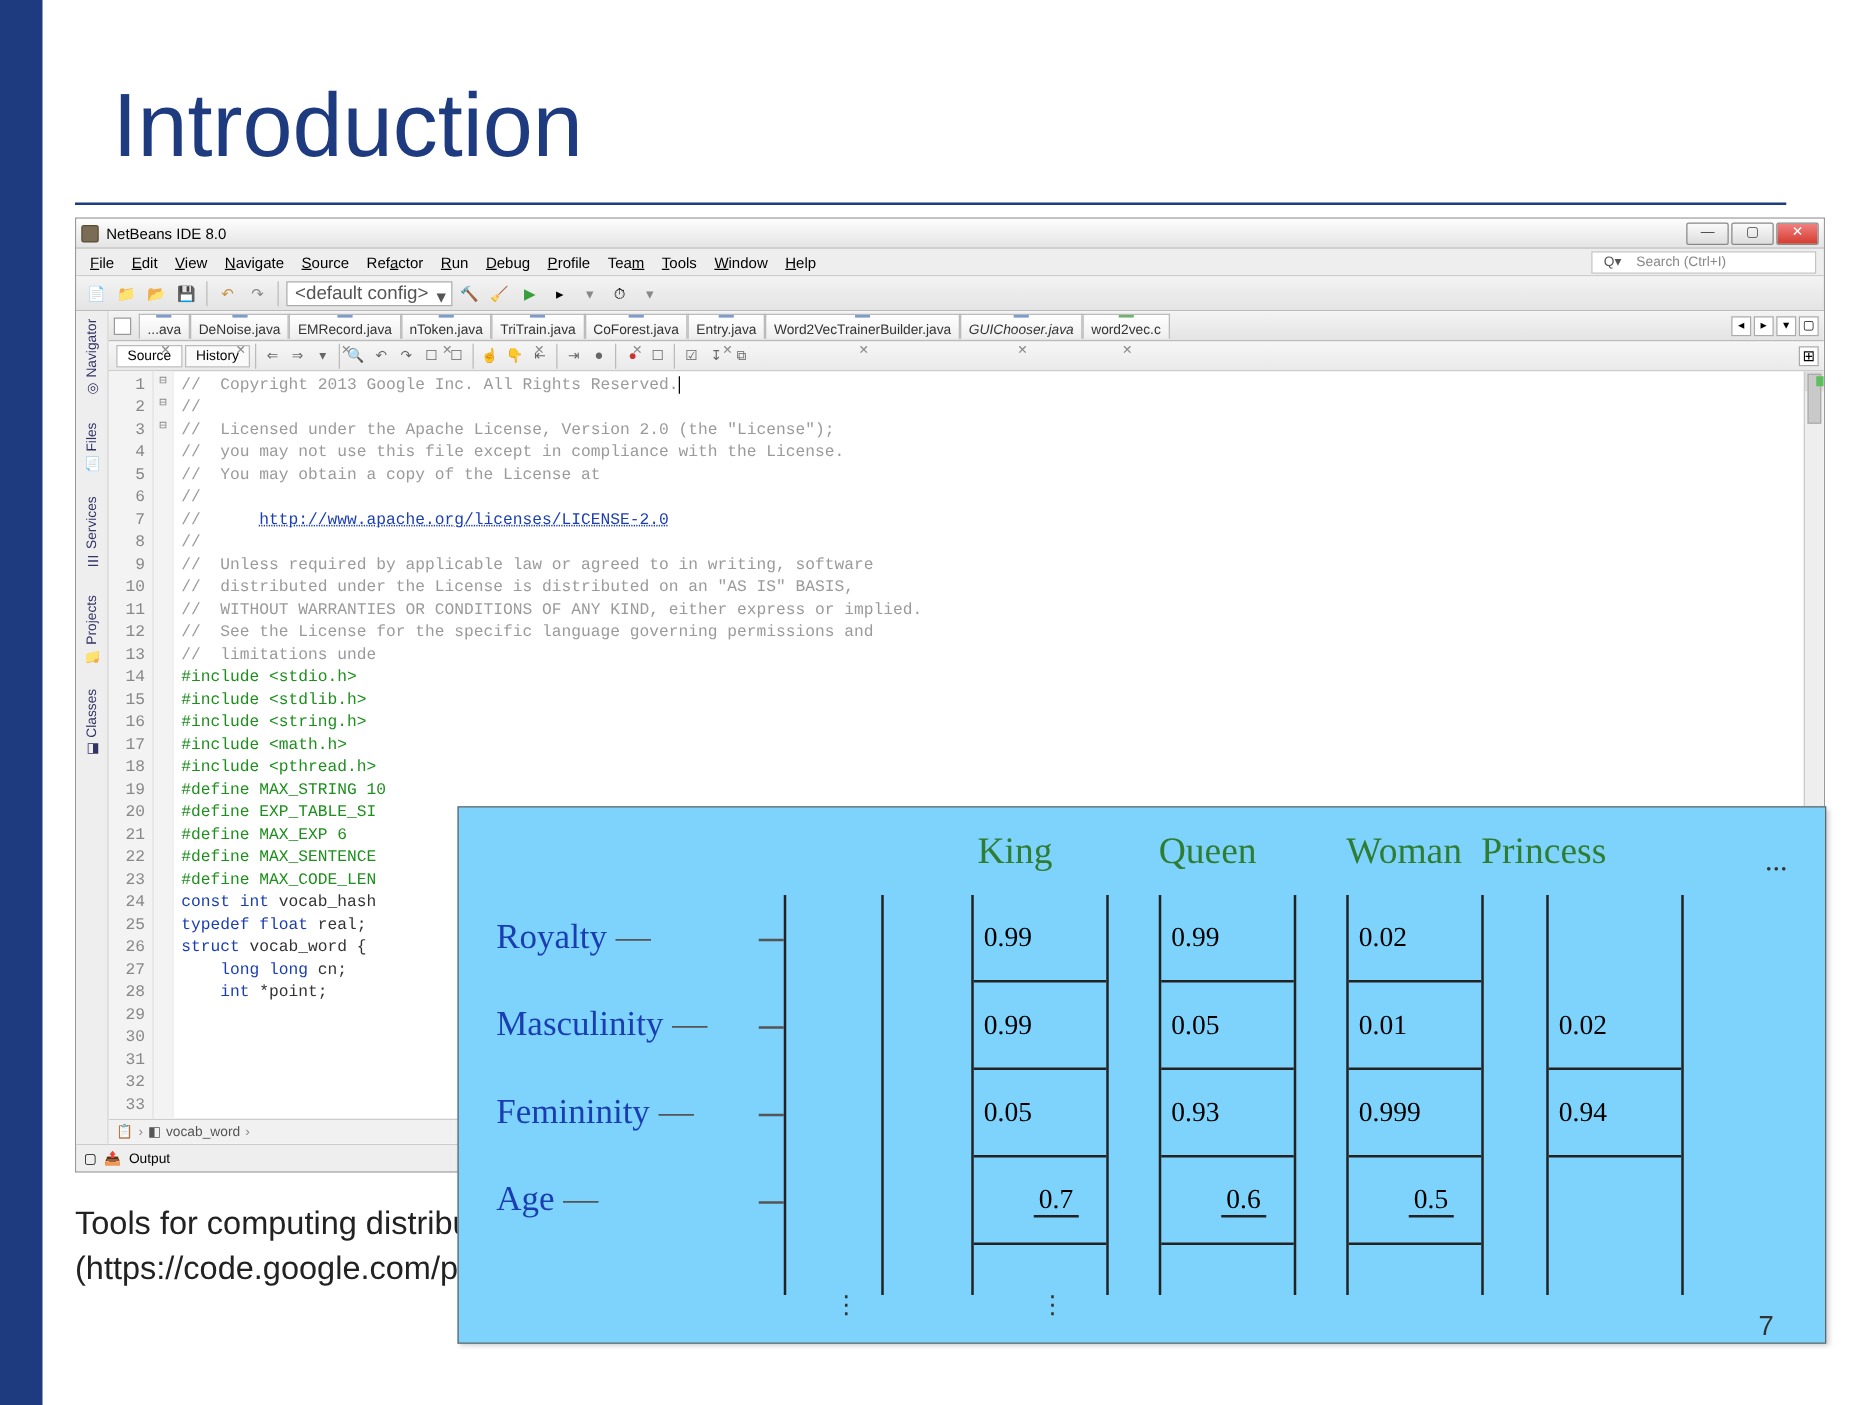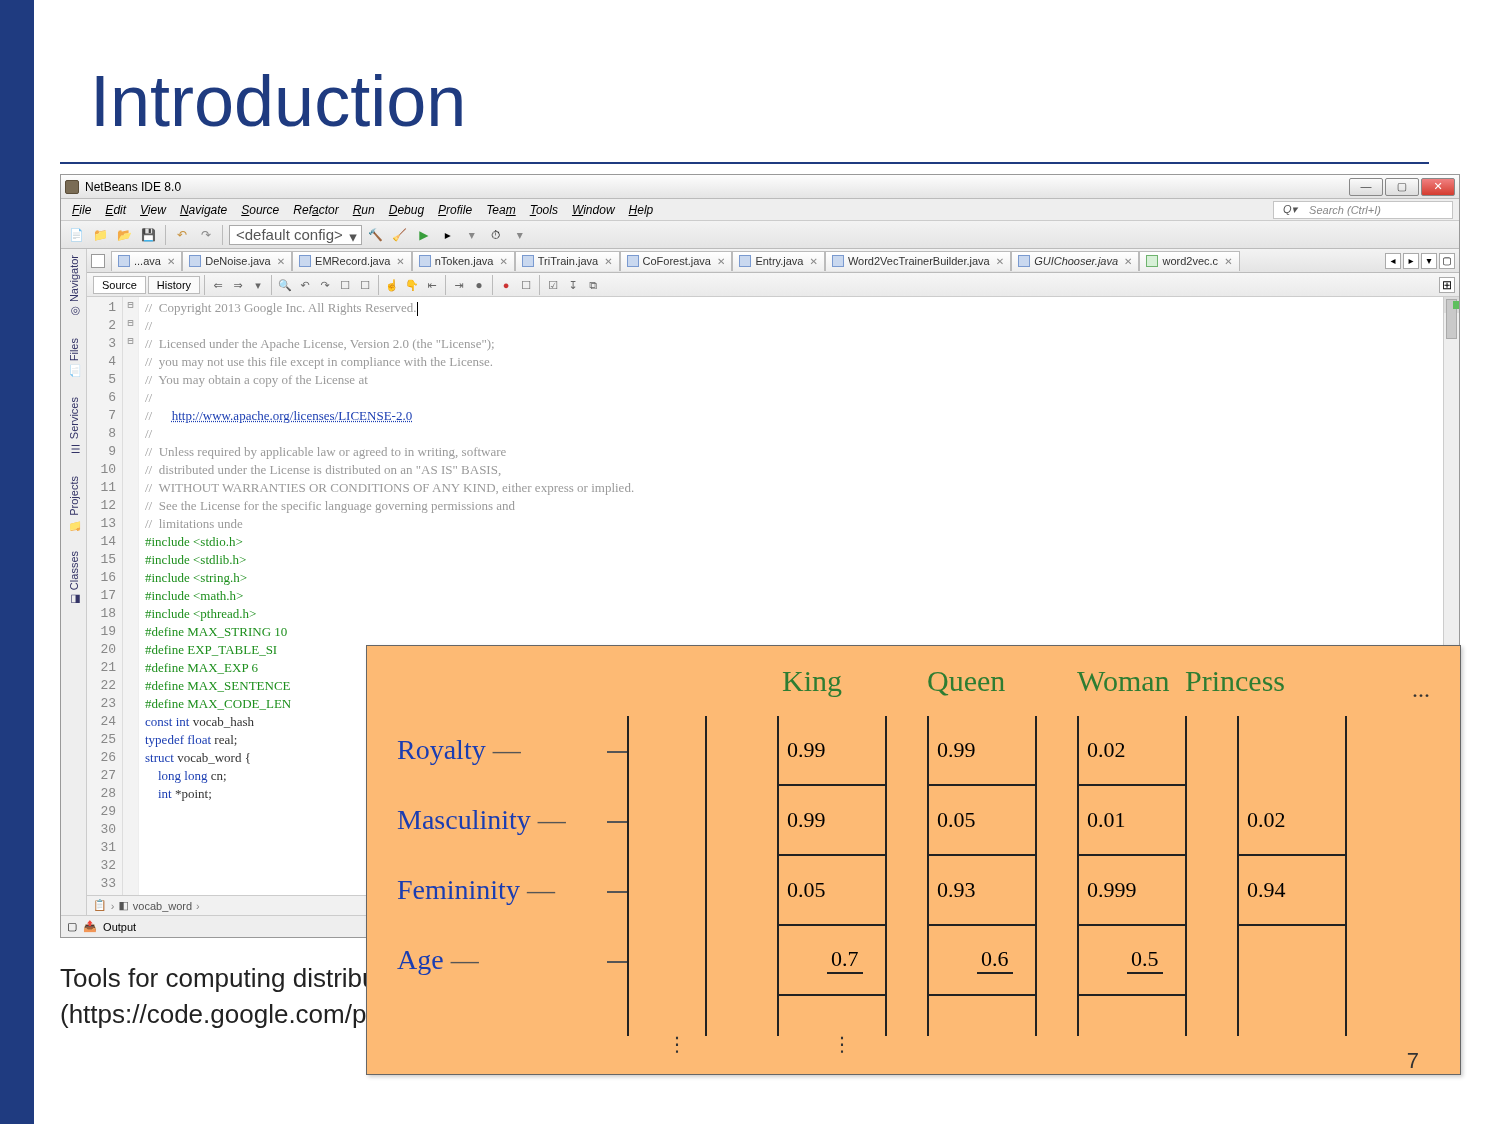--- a/index.html
+++ b/index.html
@@ -12,42 +12,42 @@
   
   .ide { width: 1400px; border: 1px solid #999; background: #e6e6e6; font-family: Tahoma, sans-serif; font-size: 12px; margin-left: 0px; position:relative; }
   .titlebar { display: flex; align-items: center; justify-content: space-between; height: 24px; background: linear-gradient(#fdfdfd,#e4e4e4); border-bottom: 1px solid #bbb; padding: 0 4px; }
   .titlebar-left { display:flex; align-items:flex-end; gap:6px;}
   .nb-icon { width:14px; height:14px; background:#7a6c55; border:1px solid #5a4d38; border-radius:2px; }
   .win-controls { display:flex; gap:2px; }
   .win-btn { width: 34px; height: 18px; border:1px solid #888; background: linear-gradient(#fafafa,#ddd); border-radius:2px; text-align:center; font-size:11px; line-height:15px; color:#444;}
   .win-btn.close { background: linear-gradient(#f08080,#d43c2f); color:#fff; }
 
   .menubar { display:flex; align-items:center; gap:4px; height:22px; background:#eee; border-bottom:1px solid #ccc; padding:0 6px; }
-  .menubar span { padding: 2px 5px; cursor:default;font-style:italic; }
+  .menubar span { padding: 2px 5px; cursor:default; }
   .menubar span u { text-decoration: underline; }
   .search-box { margin-left:auto; display:flex; align-items:center; gap:2px; border:1px solid #c4c4c4; background:#fff; padding:1px 4px; width:180px; height:18px; font-size:11px; color:#888;}
   .search-box .mag { font-size:11px; color:#555;}
 
   .toolbar { display:flex; align-items:center; gap:4px; height:28px; background:linear-gradient(#f3f3f3,#e4e4e4); border-bottom:1px solid #bbb; padding:0 6px; }
   .tb-btn { width:20px; height:20px; border:1px solid transparent; display:flex; align-items:center; justify-content:center; font-size:12px;}
   .tb-sep { width:1px; height:20px; background:#bbb; margin:0 2px;}
   .config-select { height:20px; border:1px solid #aaa; background:#fff; font-size:15px; padding:0 18px 0 6px; position:relative; color:#555;}
   .config-select::after { content:"▾"; position:absolute; right:4px; top:2px; color:#555;}
   .tb-run { color:#389e3c; }
   .tb-build { color:#8a6d3b; }
 
   .work-area { display:flex; min-height: 640px; background:#f9f9f9; position:relative;}
   .sidepanels { width:26px; background:#eee; border-right:1px solid #ccc; display:flex; flex-direction:column; align-items:center; padding-top:6px; gap:20px;}
   .sidepanels .panel-label { writing-mode: vertical-rl; transform: rotate(180deg); font-size:11px; color:#336; display:flex; align-items:center; gap:4px; cursor:default;}
   .sidepanels .panel-label .dot { width:12px; height:12px; display:inline-block;}
   .editor-area { flex:1; display:flex; flex-direction:column; background:#fff;}
 
   .tabs-row { display:flex; align-items:center; height:24px; background:linear-gradient(#f3f3f3,#e4e4e4); border-bottom:1px solid #bbb; padding:0 4px; gap:0; position:relative;}
   .gutter-dock { width:14px; height:14px; border:1px solid #999; margin-right:6px; background:#fff;}
-  .file-tab { display:flex; align-items:center; gap:4px; height:20px; padding:0 6px; border:1px solid #bbb; background:linear-gradient(#fff,#eee); font-size:11px; color:#333; border-bottom:none;}
+  .file-tab { display:flex; align-items:center; gap:4px; height:20px; padding:0 6px; border:1px solid #bbb; background:linear-gradient(#fff,#eee); font-size:11px; color:#333; border-bottom:none;flex-direction:column;}
   .file-tab .x { color:#888; font-size:10px; margin-left:2px;}
   .file-tab .fi { width:12px; height:12px; background:#c9d8ef; border:1px solid #7a9ad0;}
   .file-tab.c .fi { background:#d7f0d7; border-color:#6eb36e;}
   .file-tab.italic span.name { font-style:italic; }
   .tabs-row .tab-nav { margin-left:auto; display:flex; gap:2px; }
   .tab-nav .nav-btn { width:16px; height:16px; border:1px solid #aaa; background:#fff; font-size:10px; text-align:center; line-height:14px;}
 
   .subtoolbar { display:flex; align-items:center; gap:2px; height:24px; background:linear-gradient(#f6f6f6,#eaeaea); border-bottom:1px solid #ccc; padding:0 6px; font-size:11px;}
   .subtoolbar .seg { padding:2px 8px; border:1px solid #bbb; background:#fafafa;}
   .subtoolbar .seg.active { background:#fff;}
@@ -56,33 +56,33 @@
 
   .code-wrap { position:relative; flex:1; overflow:hidden; }
   .code-scroll { position:absolute; right:0; top:0; bottom:20px; width:16px; background:#eee; border-left:1px solid #ccc;}
   .code-scroll .thumb { position:absolute; left:2px; right:2px; top:2px; height:40px; background:#c9c9c9; border:1px solid #aaa;}
   .code-scroll .arrow { position:absolute; left:0; right:0; height:16px; text-align:center; font-size:10px; color:#555; background:#ddd;}
   .code-scroll .arrow.up { top:0;} .code-scroll .arrow.down { bottom:0;}
   .code-mark { position:absolute; right:0; width:6px; background:#5fbf5f; }
   .code-table { display:flex; font-family: Consolas, "Courier New", monospace; font-size:13px; line-height:18px; }
   .lineno { width:36px; text-align:right; color:#888; background:#f3f3f3; border-right:1px solid #ddd; padding:2px 6px 2px 2px;}
   .fold-col { width:16px; background:#f3f3f3; border-right:1px solid #eee; text-align:center; color:#888; font-size:10px;}
-  .code-col { flex:1; padding:2px 6px; white-space:pre; color:#333;font-family:Liberation Serif, serif;}
+  .code-col { flex:1; padding:2px 6px; white-space:pre; color:#333;}
   .c-comment { color:#9a9a9a; }
   .c-green { color:#1d8f1d; }
   .c-blue { color:#1a3db2; }
   .c-link { color:#1a3db2; text-decoration: underline dotted; }
   .caret { display:inline-block; width:1px; height:14px; background:#000; vertical-align:middle;}
 
   .breadcrumb { display:flex; align-items:center; gap:4px; height:20px; background:#f1f1f1; border-top:1px solid #ccc; padding:0 6px; font-size:11px; color:#555;}
   .breadcrumb .arrow { color:#888; }
   .output-bar { display:flex; align-items:center; gap:6px; height:22px; background:#eee; border-top:1px solid #ccc; padding:0 6px; font-size:11px;}
 
   
-  .overlay { position:absolute; left:305px; top:470px; width:1095px; height:430px; background:#fdba74; border:1px solid #666; box-shadow: 2px 2px 4px rgba(0,0,0,.2);}
+  .overlay { position:absolute; left:305px; top:470px; width:1095px; height:430px; background:#7dd3fc; border:1px solid #666; box-shadow: 2px 2px 4px rgba(0,0,0,.2);}
   .hw { font-family: "Comic Sans MS","Segoe Script",cursive; }
   .ov-head { position:absolute; top:18px; font-size:30px; color:#2e7d32;}
   .ov-row-label { position:absolute; left:30px; font-size:28px; color:#1a3db2; }
   .ov-dash { color:#555; }
   .ov-col { position:absolute; top:70px; width:110px; }
   .vcol { border-left:2px solid #222; border-right:2px solid #222; height:320px; position:relative;}
   .vcol .cell { position:absolute; left:0; right:0; border-bottom:2px solid #222; height:70px; display:flex; align-items:center; justify-content:flex-start; padding-left:8px; font-size:22px;}
   .vcol .cell.und span { display:inline-block; border-bottom:2px solid #222; padding:0 4px;margin-left:40px;}
   .tick { position:absolute; left:-22px; width:20px; height:2px; background:#555;}
   .vcol-empty { border-left:2px solid #222; border-right:2px solid #222; height:320px; position:relative;}

